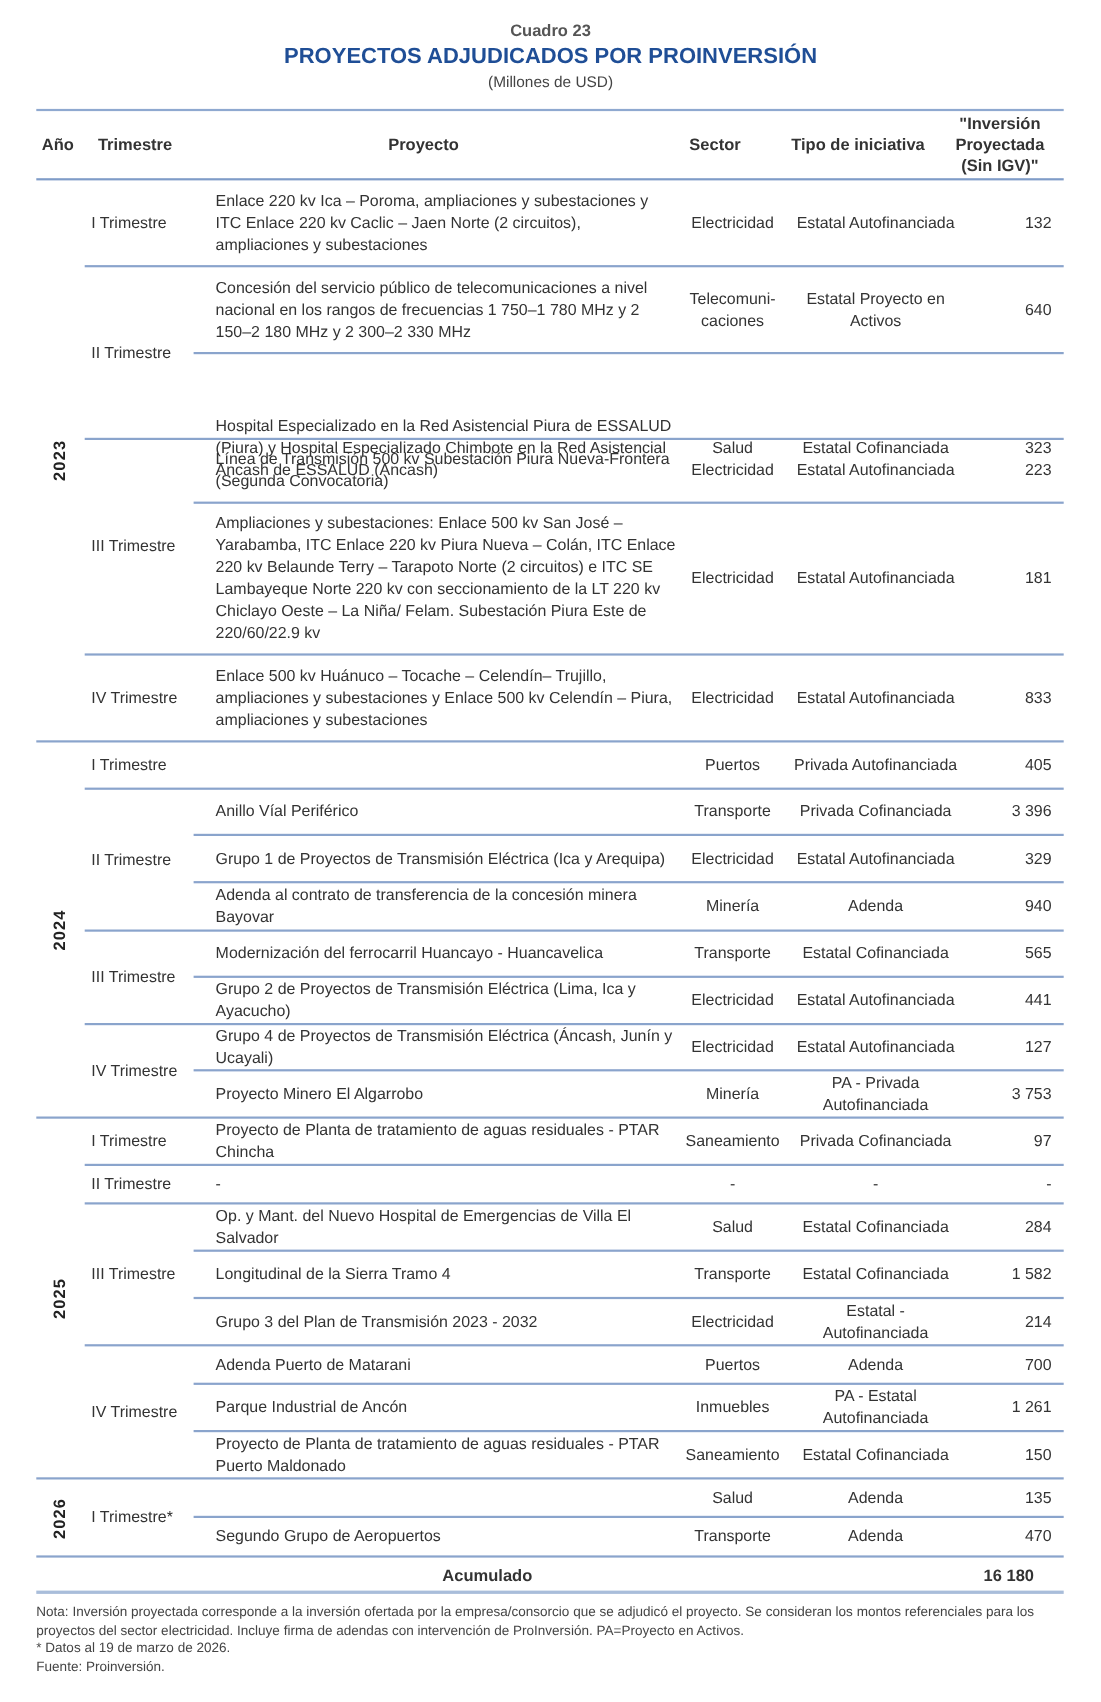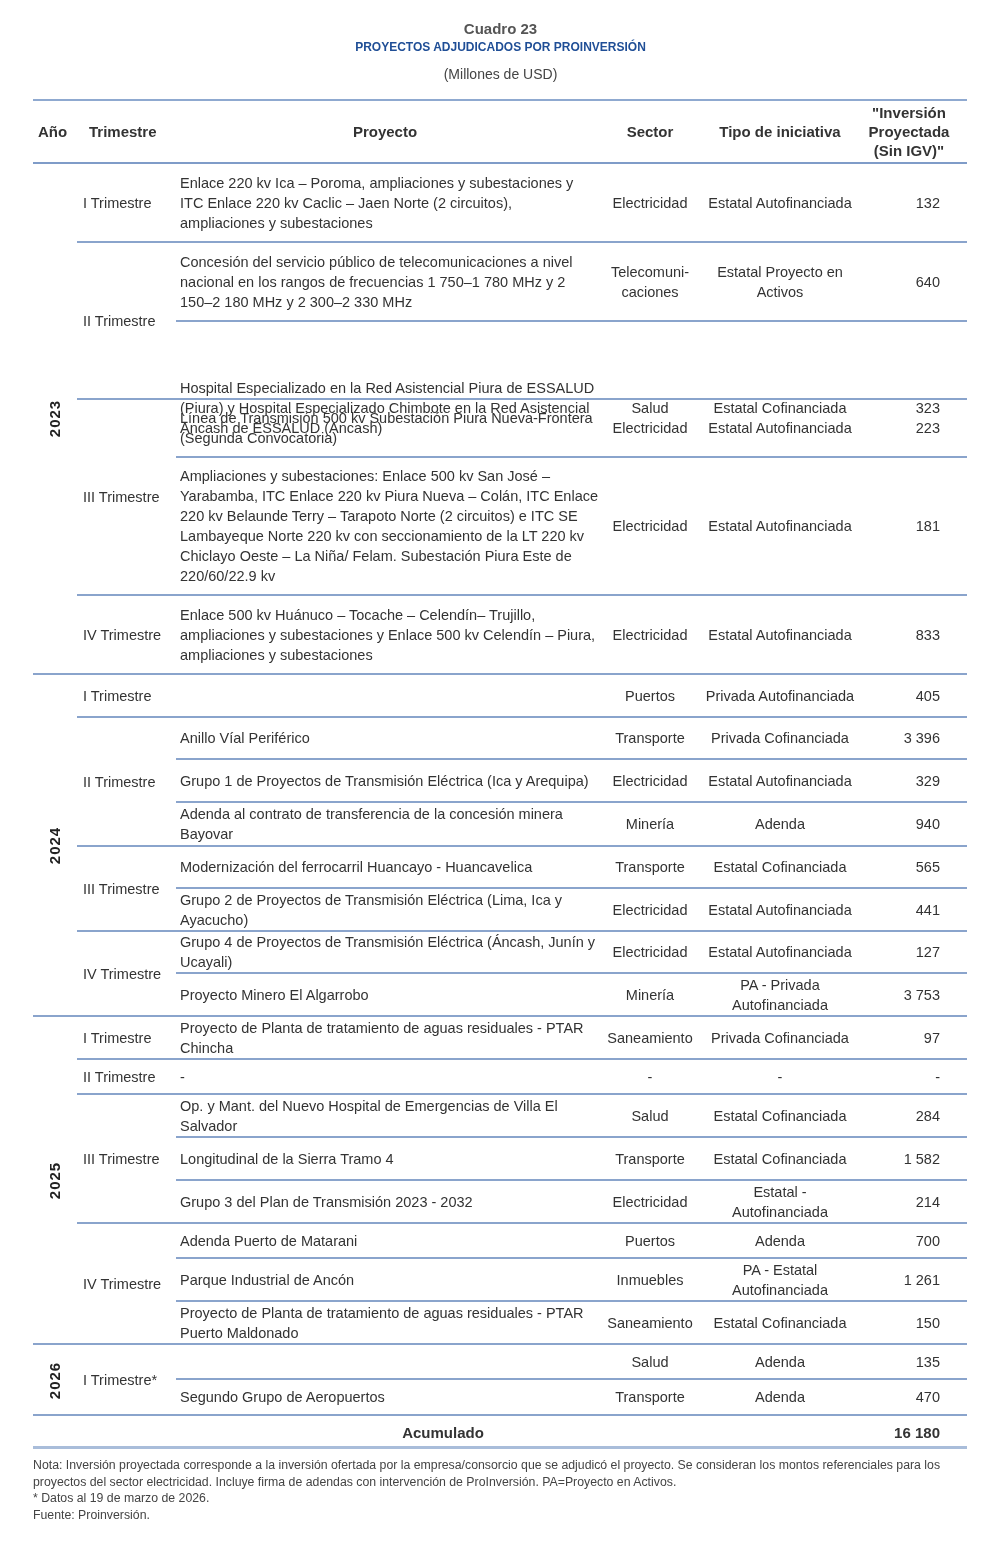--- a/index.html
+++ b/index.html
@@ -1,25 +1,25 @@
 <!DOCTYPE html>
 <html><head>
 <meta charset="utf-8">
 <style>
   html, body { margin:0; padding:0; background:#ffffff; }
   body { width:1001px; height:1547px; position:relative; font-family:"Liberation Sans", sans-serif; color:#333333; overflow:hidden; }
   .hdr-caption { position:absolute; top:20px; left:0; width:1001px; text-align:center; font-size:15px; font-weight:bold; color:#555555; }
-  .hdr-title { position:absolute; top:40px; left:0; width:1001px; text-align:center; font-size:12px; font-weight:bold; color:#1f4e96; }
+  .hdr-title { position:absolute; top:40px; left:0; width:1001px; text-align:center; font-size:20px; font-weight:bold; color:#1f4e96; }
   .hdr-sub { position:absolute; top:66px; left:0; width:1001px; text-align:center; font-size:14px; color:#444444; }
   .tbl { position:absolute; top:99px; left:33px; width:934px; }
   .topline { position:absolute; left:0; width:934px; top:0; height:2px; background:#8fa9d0; }
   .head { position:absolute; top:2px; left:0; width:934px; height:61px; }
   .head .c { position:absolute; top:0; height:61px; display:flex; align-items:center; font-weight:bold; font-size:15px; color:#333; line-height:19px; }
   .headline { position:absolute; left:0; width:934px; top:63px; height:2px; background:#7f9cc8; }
-  .row { position:absolute; left:0; width:934px; }
+  .row { position:absolute; left:16px; width:934px; }
   .cell { position:absolute; top:0; height:100%; display:flex; align-items:center; font-size:14.5px; line-height:20px; color:#333; }
   .proj { left:147px; width:420px; }
   .sect { left:565px; width:104px; justify-content:center; text-align:center; }
   .tipo { left:672px; width:150px; justify-content:center; text-align:center; }
   .inv { left:830px; width:77px; justify-content:flex-end; text-align:right; }
   .sep { position:absolute; height:1.5px; background:#8aa4cc; }
   .yr { position:absolute; left:0; width:44px; display:flex; align-items:center; justify-content:center; }
   .yr span { transform:rotate(-90deg); font-weight:bold; font-size:15px; color:#222; letter-spacing:1px; white-space:nowrap; }
   .tri { position:absolute; left:50px; width:95px; display:flex; align-items:center; font-size:14.5px; color:#333; }
   .acc { position:absolute; left:0; width:934px; top:1317px; height:32px; }

